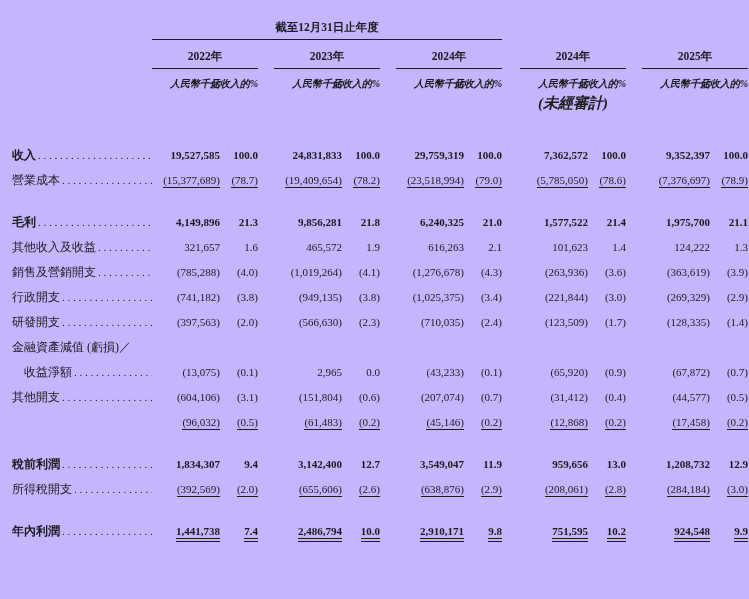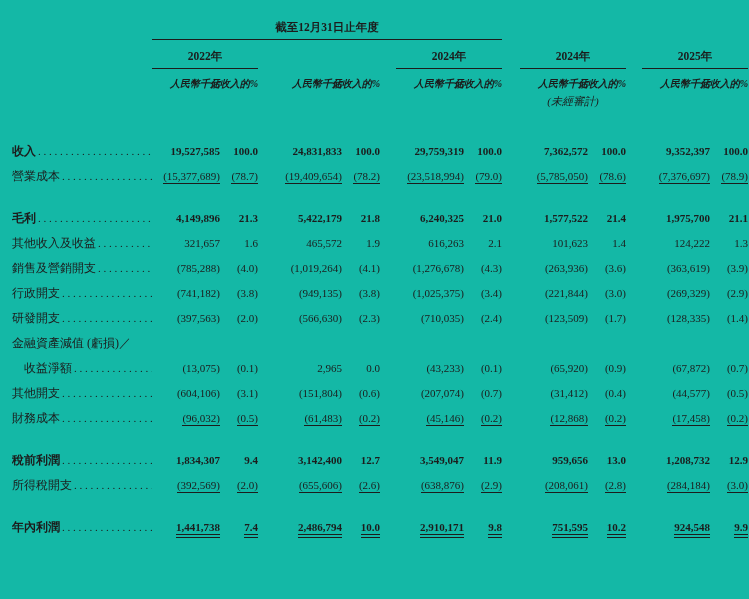--- a/index.html
+++ b/index.html
@@ -1,21 +1,21 @@
 <!DOCTYPE html>
 <html><head>
 <meta charset="utf-8">
 <style>
   * { margin: 0; padding: 0; box-sizing: border-box; }
   html, body { background: #ffffff; }
   .page {
     position: relative;
     width: 749px;
     height: 599px;
-    background: #14b8a6;
+    background: #c4b5fd;
     color: #1c1c1c;
     font-family: "Liberation Serif", "DejaVu Serif", serif;
     padding: 20px 0 0 12px;
     overflow: hidden;
   }
   .grid {
     display: grid;
     grid-template-columns: 140px 68px 38px 16px 68px 38px 16px 68px 38px 18px 68px 38px 16px 68px 38px;
     width: 736px;
   }
@@ -57,22 +57,22 @@
   .c2  { grid-column: 2; }  .c3  { grid-column: 3; }
   .c5  { grid-column: 5; }  .c6  { grid-column: 6; }
   .c8  { grid-column: 8; }  .c9  { grid-column: 9; }
   .c11 { grid-column: 11; } .c12 { grid-column: 12; }
   .c14 { grid-column: 14; } .c15 { grid-column: 15; }
   .h-note-row { margin-top: 3px; margin-bottom: 30px; }
   .h-note-cell {
     grid-column: 11 / 13;
     text-align: center;
     font-style: italic;
-    font-weight: normal;
-    font-size: 11px;
+    font-weight: bold;
+    font-size: 15px;
     white-space: nowrap;
   }
   
   .trow { height: 25px; align-items: center; }
   .trow.gap-after { margin-bottom: 17px; }
   .trow.bold .lbl, .trow.bold .val { font-weight: bold; }
   .label-cell {
     grid-column: 1;
     display: flex;
     align-items: baseline;
@@ -112,20 +112,21 @@
 <body>
 
 <div class="page">
 
   <div class="grid">
     <div class="h-title-cell span-annual">截至12月31日止年度</div>
   </div>
 
   <div class="grid h-year-row">
     <div class="h-year-cell yc1">2022年</div>
+    <div class="h-year-cell yc2">2023年</div>
     <div class="h-year-cell yc3">2024年</div>
     <div class="h-year-cell yc4">2024年</div>
     <div class="h-year-cell yc5">2025年</div>
   </div>
 
   <div class="grid h-sub-row">
     <div class="h-sub-cell c2">
         <span>人民幣千元</span>
       </div>
     <div class="h-sub-cell c3">
@@ -239,21 +240,21 @@
           <span class="lbl">毛利</span>
           <span class="leader"></span>
         </div>
         <div class="num-cell" style="grid-column: 2;">
           <span class="val">4,149,896</span>
         </div>
         <div class="num-cell" style="grid-column: 3;">
           <span class="val">21.3</span>
         </div>
         <div class="num-cell" style="grid-column: 5;">
-          <span class="val">5,422,179</span>
+          <span class="val">9,856,281</span>
         </div>
         <div class="num-cell" style="grid-column: 6;">
           <span class="val">21.8</span>
         </div>
         <div class="num-cell" style="grid-column: 8;">
           <span class="val">6,240,325</span>
         </div>
         <div class="num-cell" style="grid-column: 9;">
           <span class="val">21.0</span>
         </div>
@@ -485,24 +486,20 @@
           <span class="val">(0.4)</span>
         </div>
         <div class="num-cell" style="grid-column: 14;">
           <span class="val">(44,577)</span>
         </div>
         <div class="num-cell" style="grid-column: 15;">
           <span class="val">(0.5)</span>
         </div>
       </div>
       <div class="grid trow gap-after">
-        <div class="label-cell">
-          <span class="lbl">財務成本</span>
-          <span class="leader"></span>
-        </div>
         <div class="num-cell" style="grid-column: 2;">
           <span class="val u1">(96,032)</span>
         </div>
         <div class="num-cell" style="grid-column: 3;">
           <span class="val u1">(0.5)</span>
         </div>
         <div class="num-cell" style="grid-column: 5;">
           <span class="val u1">(61,483)</span>
         </div>
         <div class="num-cell" style="grid-column: 6;">

